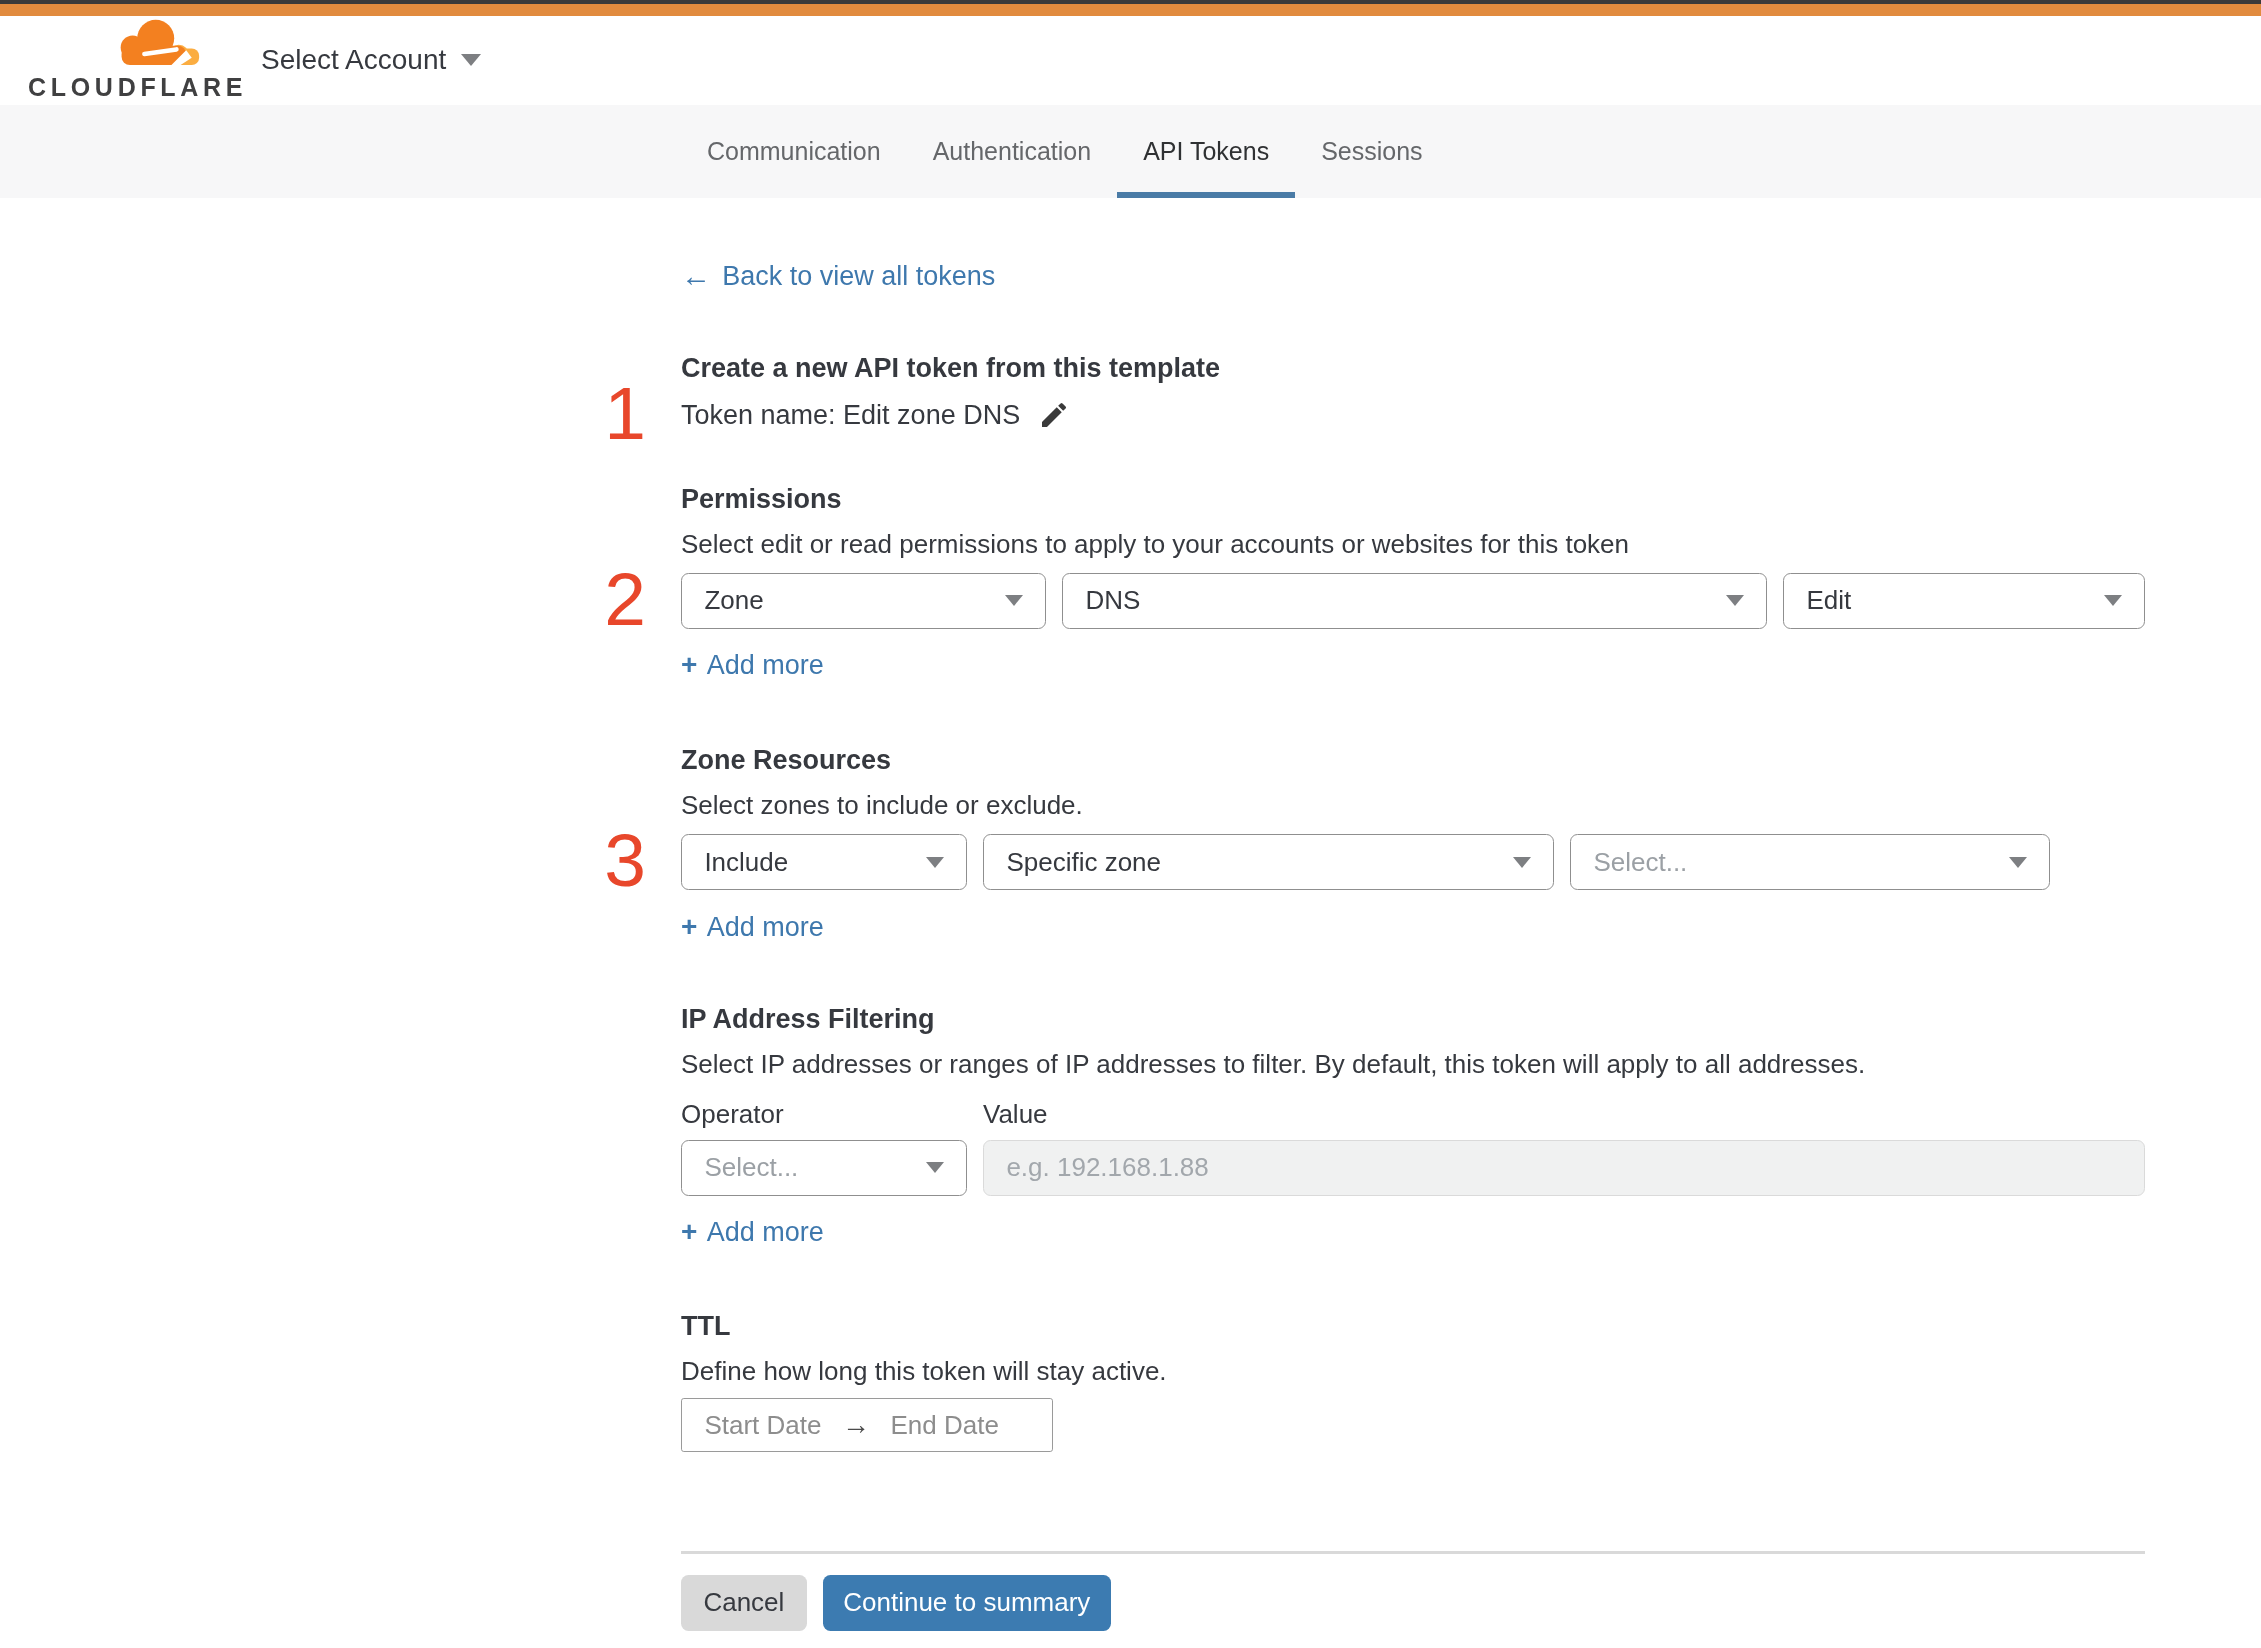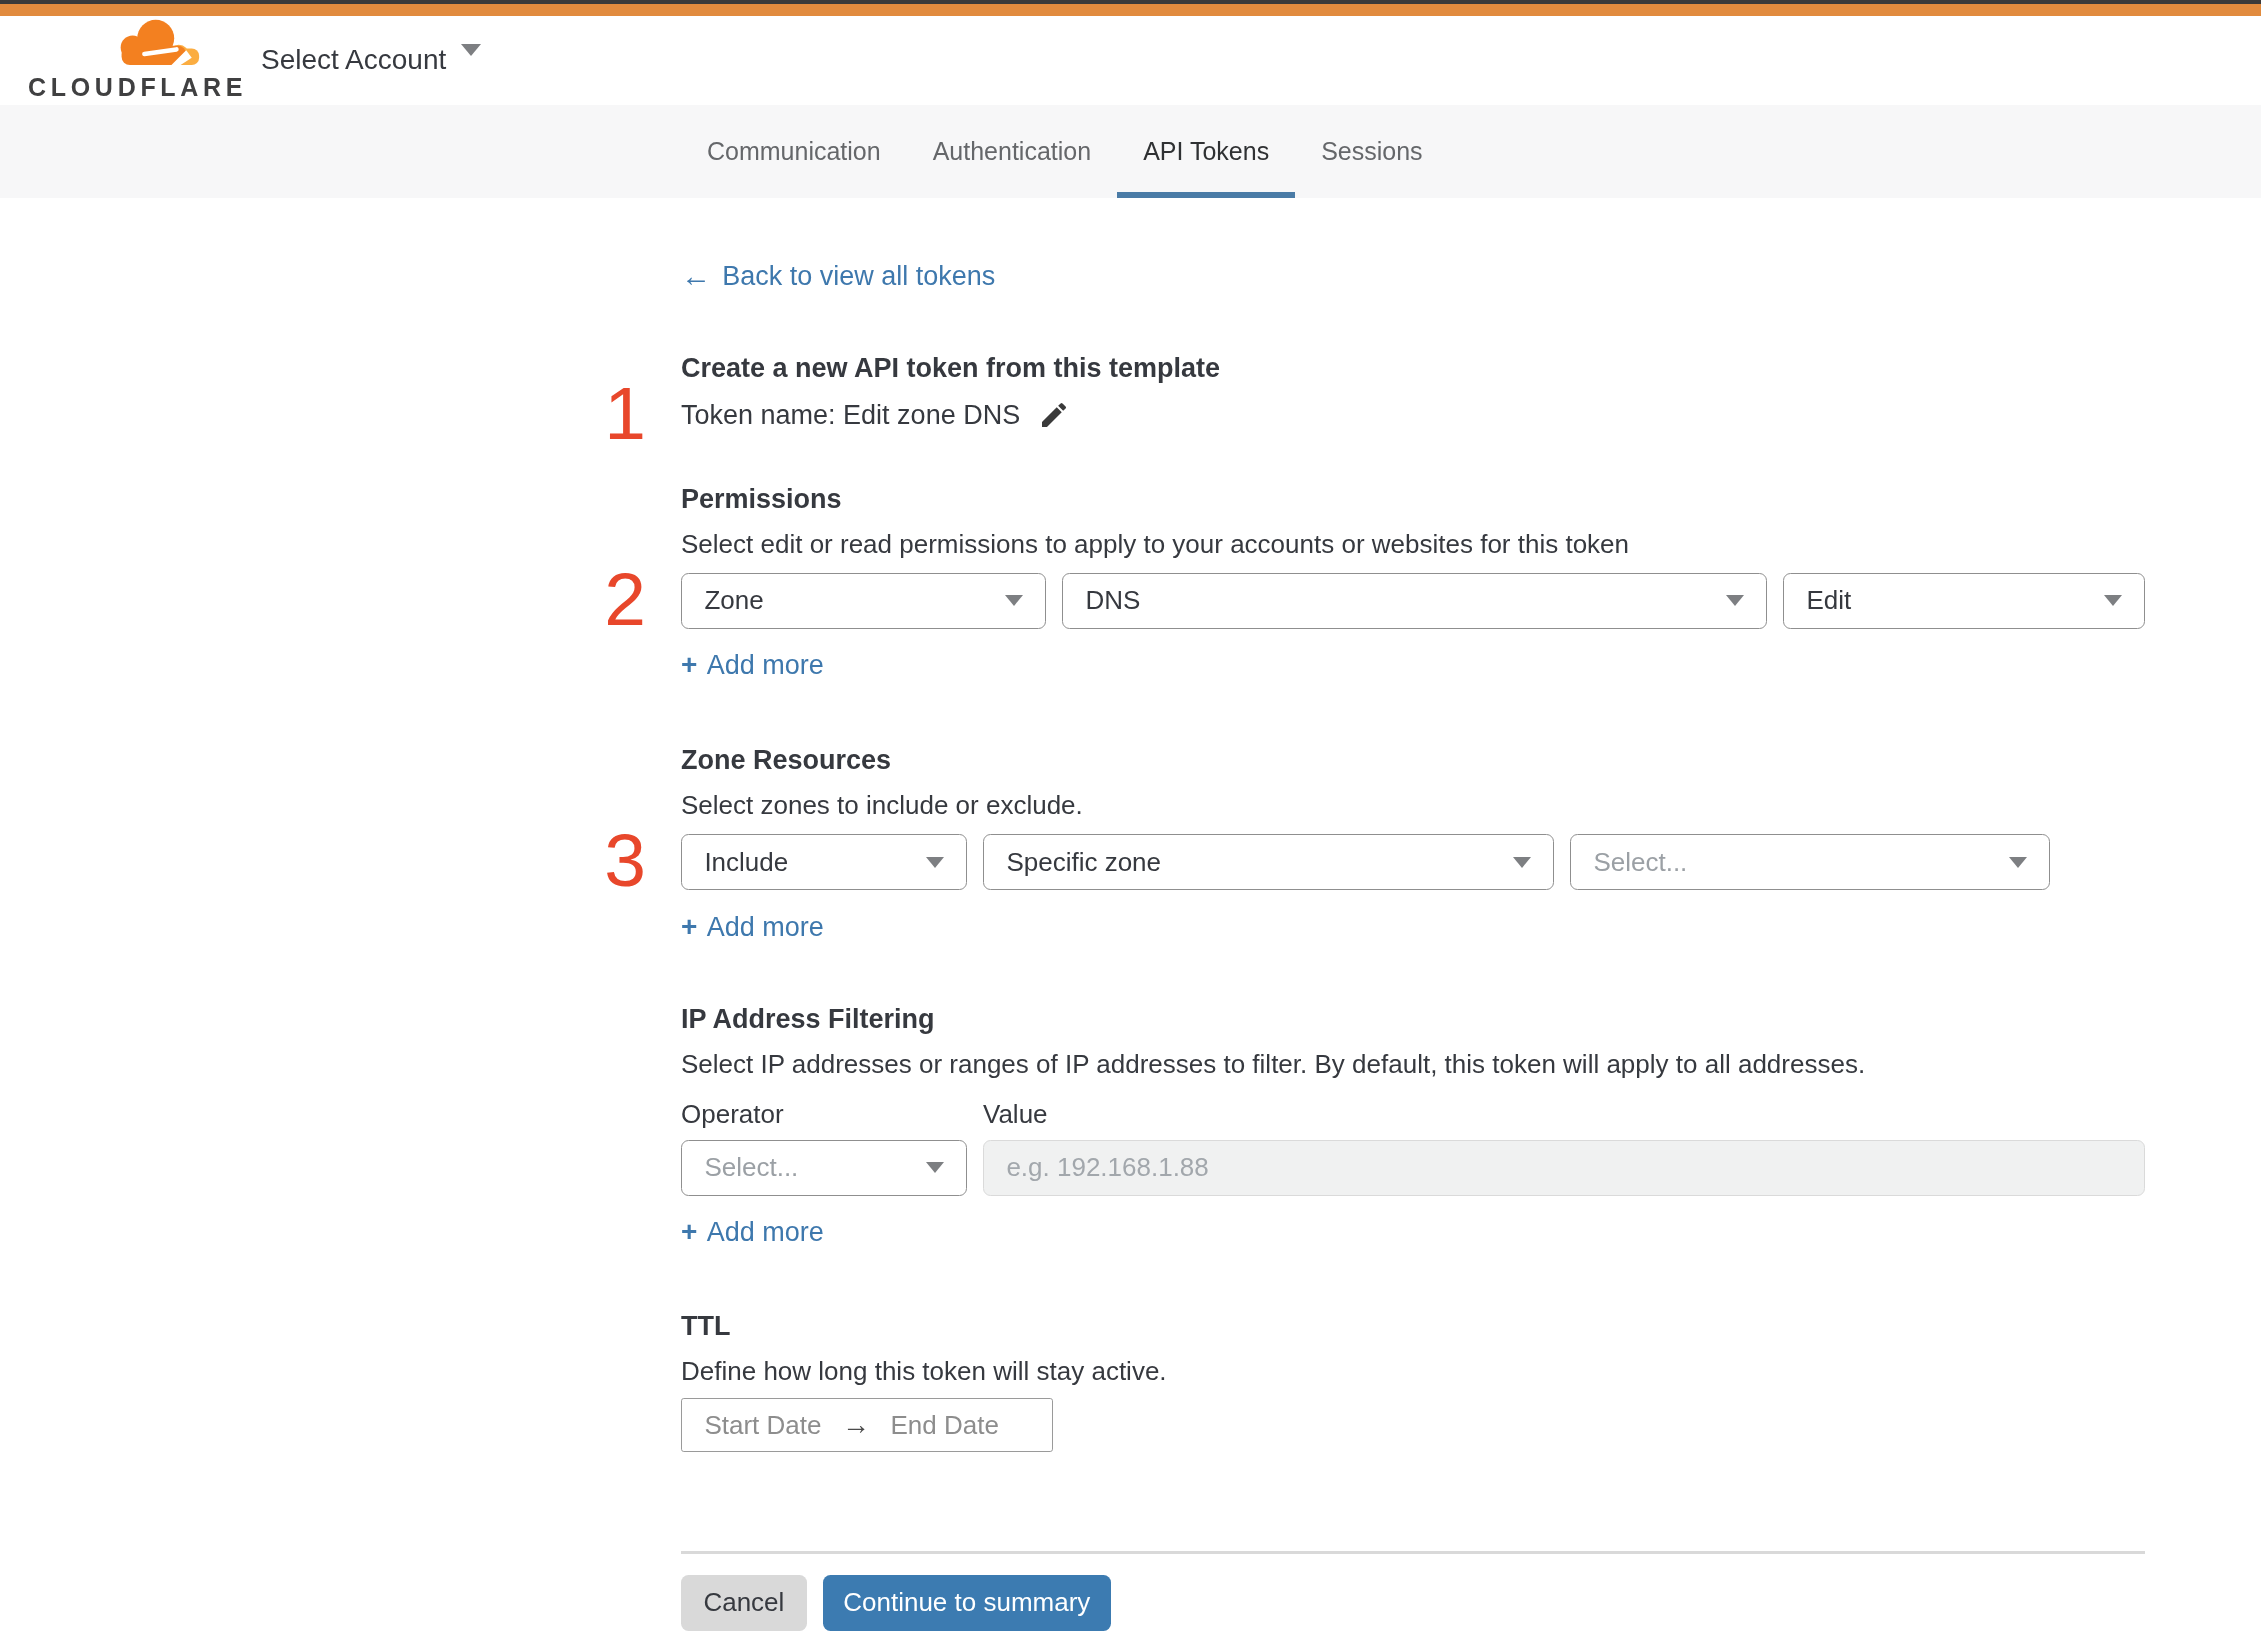--- a/index.html
+++ b/index.html
@@ -8,21 +8,21 @@
 
   
   .top-strip  { height: 3.7px;  background: #3a3a3a; }
   .brand-bar  { height: 12px; background: #e18b3e; }
 
   
   .header { height: 89px; background: #ffffff; display: flex; align-items: center; }
   .logo { margin-left: 28px; width: 179px; display: flex; flex-direction: column; align-items: flex-start; cursor: pointer; }
   .logo svg { display: block; margin-left: 86px; }
   .logo-text { font-size: 25px; font-weight: 700; letter-spacing: 4.7px; color: #404041; margin-top: 7px; }
-  .account-selector { margin-left: 54px; display: flex; align-items: flex-start; gap: 15px; cursor: pointer; }
+  .account-selector { margin-left: 54px; display: flex; align-items: center; gap: 15px; cursor: pointer; }
   .account-selector .label { font-size: 28px; color: #36393f; }
   .caret { width: 0; height: 0; border-left: 10.3px solid transparent; border-right: 10.3px solid transparent; border-top: 12px solid #7d7f82; }
 
   
   .tabbar { height: 93px; background: #f7f7f8; display: flex; padding-left: 681px; }
   .tab { padding: 0 26px; display: flex; align-items: center; font-size: 25px; color: #65676a; position: relative; cursor: pointer; }
   .tab.active { color: #2f3133; }
   .tab.active::after { content: ""; position: absolute; left: 0; right: 0; bottom: 0; height: 5.6px; background: #4a7ba6; }
 
   

